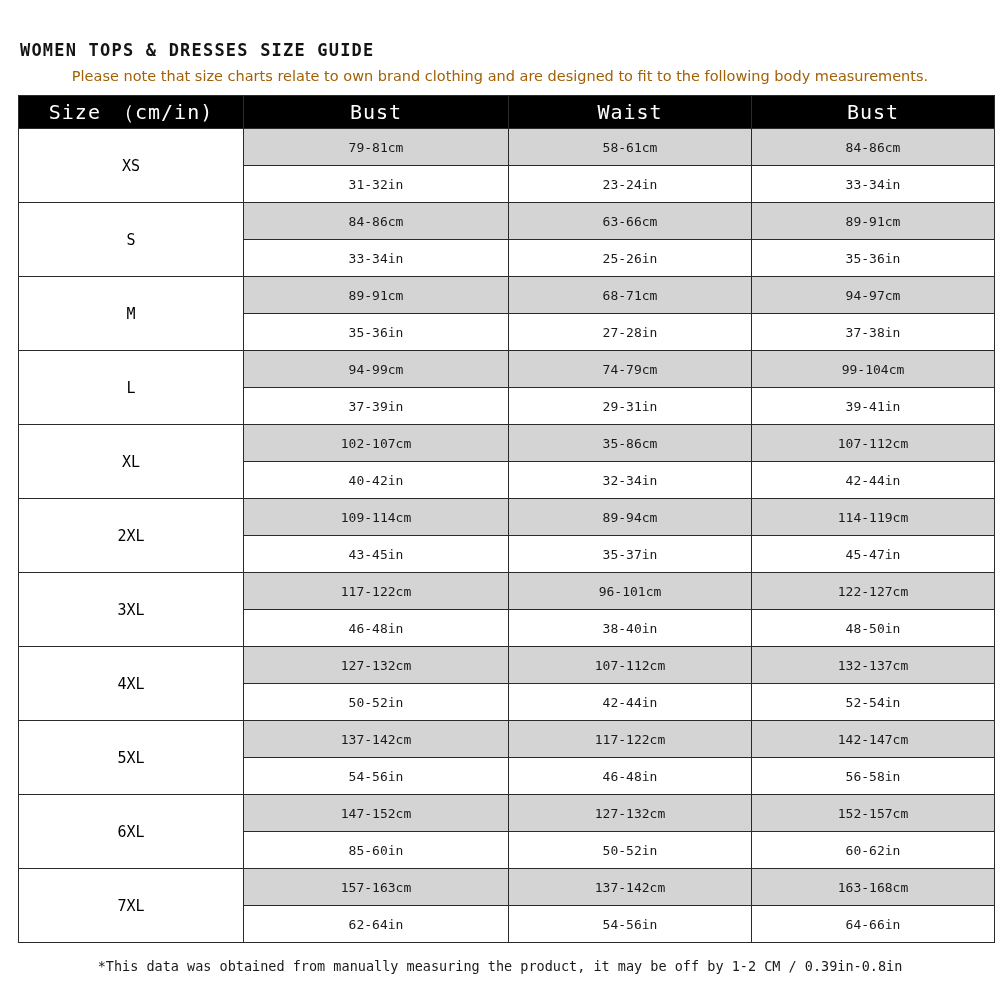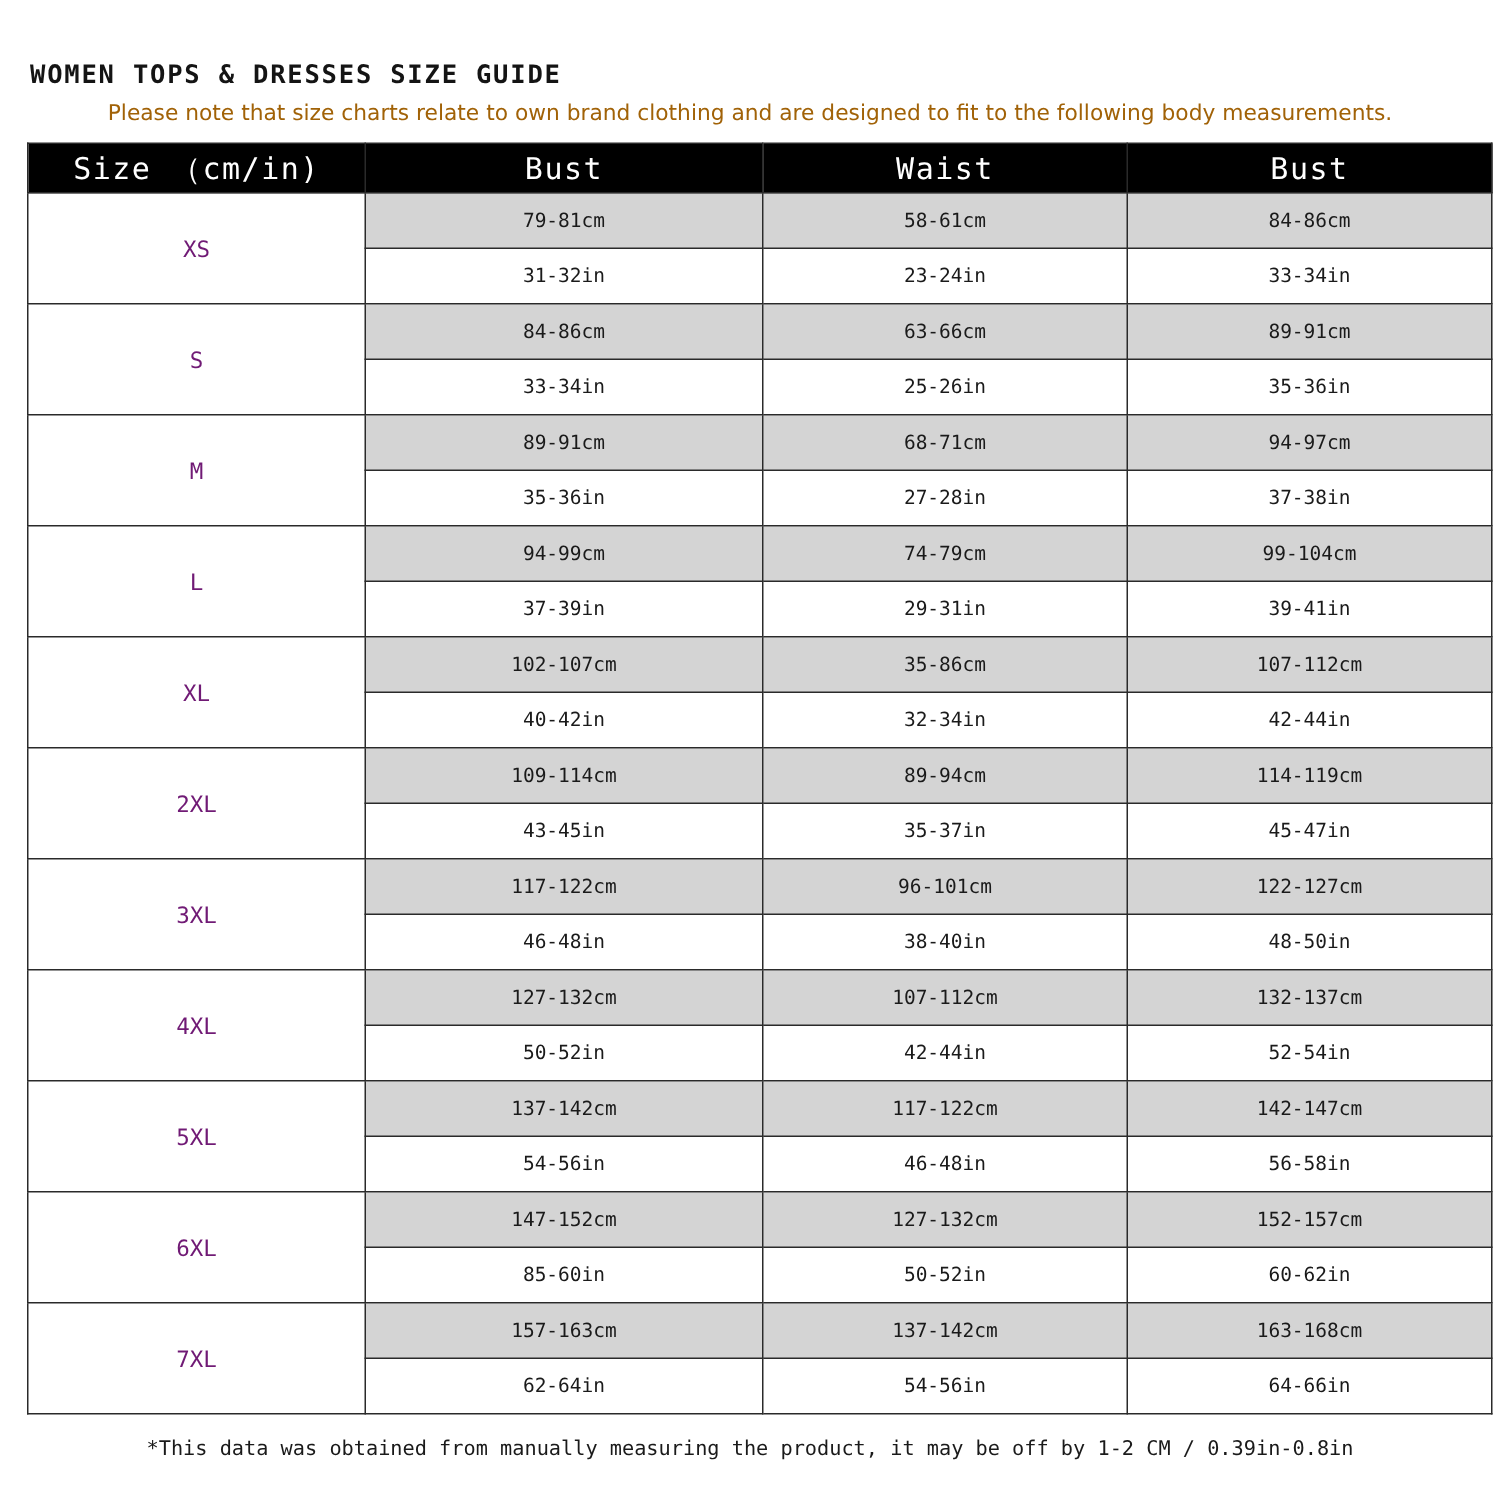--- a/index.html
+++ b/index.html
@@ -59,21 +59,21 @@
     border: 1px solid #000000;
   }
   th.col-size { width: 222px; }
   th.col-bust { width: 262px; }
   th.col-waist { width: 240px; }
   th.col-hips { width: 240px; }
 
   td.size-cell {
     font-size: 15px;
     background: #ffffff;
-    color: #701a75;
+    color: #000000;
   }
   td.val {
     font-size: 13px;
     height: 34px;
     color: #1a1a1a;
   }
   tr.cm-row td.val { background: #d4d4d4; margin-left: 16px; }
   tr.in-row td.val { background: #ffffff; margin-top: 28px; }
 
   .footer {

